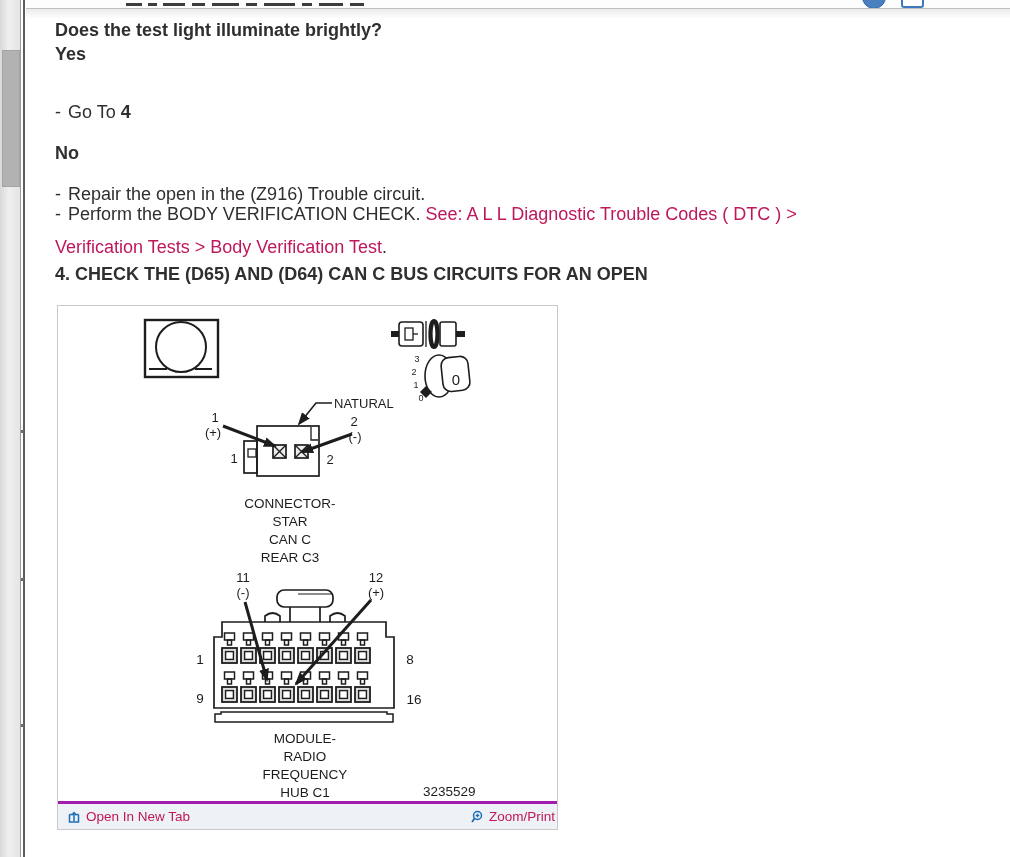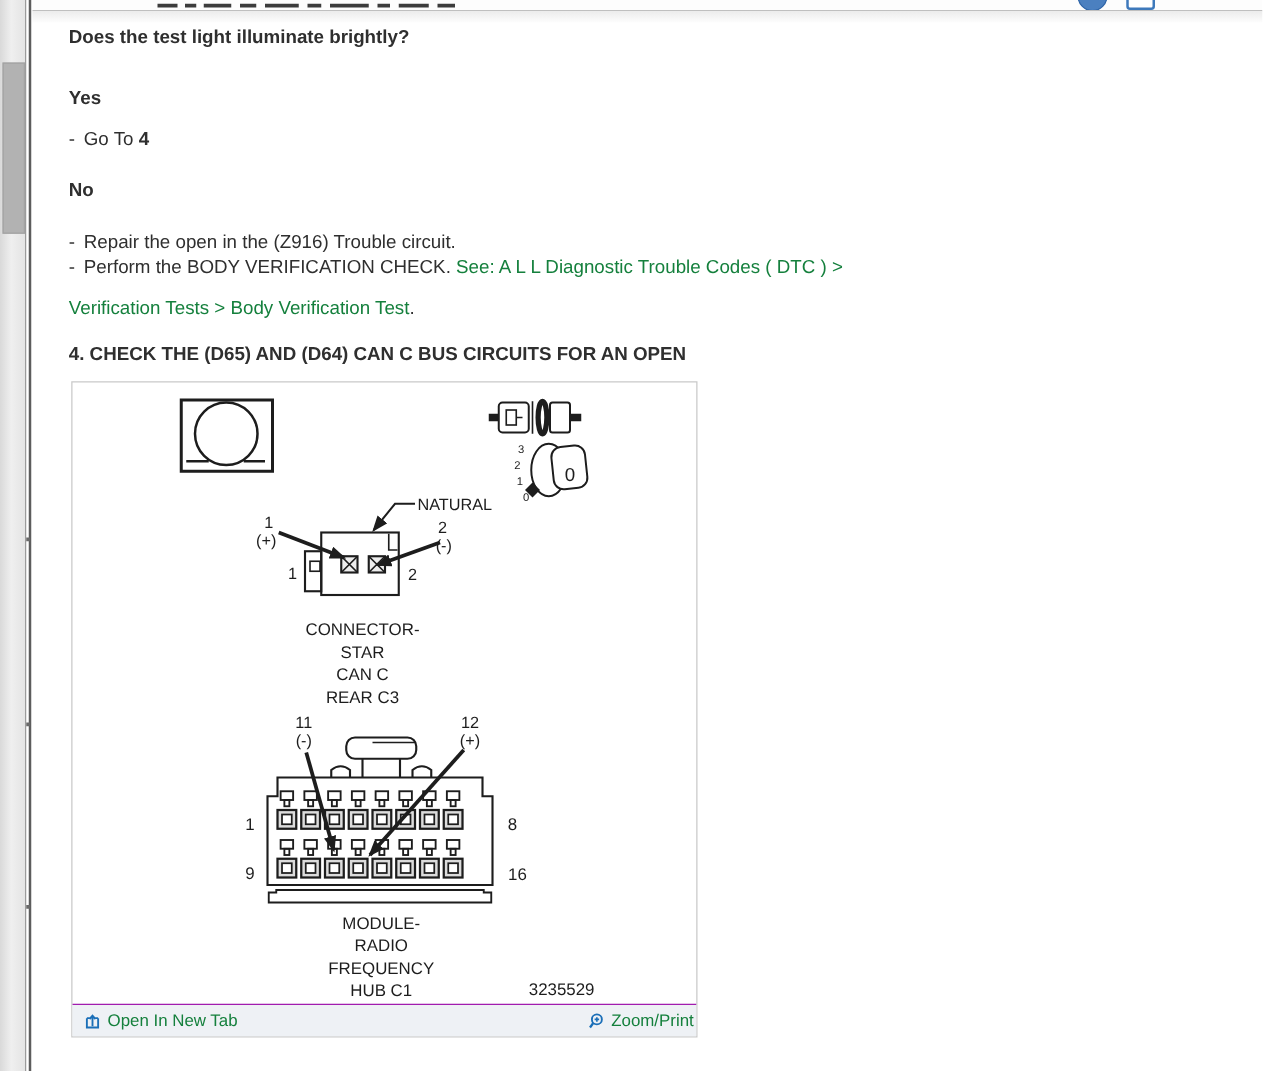--- a/index.html
+++ b/index.html
@@ -20,30 +20,30 @@
   .topbar{position:absolute;left:26px;right:0;top:0;height:8px;background:#fdfdfd;
     border-bottom:1px solid #bfbfbf;overflow:hidden;}
   .topbar-shade{position:absolute;left:26px;right:0;top:9px;height:9px;
     background:linear-gradient(to bottom,#ececec,#fdfdfd);}
   .clip-frag{position:absolute;top:3px;height:3px;background:#3c3c3c;}
   .top-icon-circle{position:absolute;left:836px;top:-15px;width:22px;height:22px;
     border-radius:50%;background:#4b80c0;border:1px solid #2f65a8;}
   .top-icon-box{position:absolute;left:875px;top:-12px;width:19px;height:16px;
     border:2px solid #3e79bb;border-radius:3px;background:#fff;}
   
-  .line{position:absolute;left:55px;white-space:nowrap;font-size:15px;line-height:16px;}
+  .line{position:absolute;left:55px;white-space:nowrap;font-size:18px;line-height:16px;}
   .b{font-weight:bold;}
   .dash{margin-right:7px;}
-  a.lnk{color:#15803d;text-decoration:none;cursor:pointer;}
+  a.lnk{color:#be185d;text-decoration:none;cursor:pointer;}
   
   .figure{position:absolute;left:57px;top:305px;width:501px;height:525px;
     border:1px solid #c9c9c9;background:#fff;box-sizing:border-box;}
   .fig-canvas{position:absolute;left:0;top:0;width:499px;height:498px;}
   .fig-footer{position:absolute;left:0;right:0;bottom:0;height:25px;
-    background:#eef1f5;border-top:1px solid #a21caf;font-size:13.5px;}
+    background:#eef1f5;border-top:3px solid #a21caf;font-size:13.5px;}
   .fig-footer a{display:flex;align-items:center;gap:5px;position:absolute;top:0;height:25px;}
   .fig-footer .left{left:9px;}
   .fig-footer .right{right:2px;}
   svg text{font-family:"Liberation Sans",sans-serif;fill:#1d1d1d;}
 </style>
 </head>
 <body>
 
 <div class="scroll-track">
   <div class="scroll-thumb"></div>
@@ -64,27 +64,27 @@
   <div class="clip-frag" style="left:238px;width:31px"></div>
   <div class="clip-frag" style="left:276px;width:10px"></div>
   <div class="clip-frag" style="left:293px;width:24px"></div>
   <div class="clip-frag" style="left:324px;width:14px"></div>
   <div class="top-icon-circle"></div>
   <div class="top-icon-box"></div>
 </div>
 <div class="topbar-shade"></div>
 
 <div class="line b" style="top:22px">Does the test light illuminate brightly?</div>
-<div class="line b" style="top:71px">Yes</div>
+<div class="line b" style="top:46px">Yes</div>
 <div class="line" style="top:104px"><span class="dash">-</span><span>Go To </span><span class="b">4</span></div>
 <div class="line b" style="top:145px">No</div>
 <div class="line" style="top:186px"><span class="dash">-</span><span>Repair the open in the (Z916) Trouble circuit.</span></div>
 <div class="line" style="top:206px"><span class="dash">-</span><span>Perform the BODY VERIFICATION CHECK. </span><a class="lnk">See: A L L Diagnostic Trouble Codes ( DTC ) &gt;</a></div>
 <div class="line" style="top:239px"><a class="lnk">Verification Tests &gt; Body Verification Test</a><span>.</span></div>
-<div class="line b" style="top:276px">4. CHECK THE (D65) AND (D64) CAN C BUS CIRCUITS FOR AN OPEN</div>
+<div class="line b" style="top:266px">4. CHECK THE (D65) AND (D64) CAN C BUS CIRCUITS FOR AN OPEN</div>
 
 <div class="figure">
   <div class="fig-canvas">
     <svg width="499" height="498" viewBox="0 0 499 498">
       <defs>
         <marker id="ah" markerWidth="14" markerHeight="11" refX="11" refY="5" orient="auto" markerUnits="userSpaceOnUse">
           <path d="M0,0 L13,5 L0,10 Z" fill="#1d1d1d"></path>
         </marker>
         <g id="term">
           <rect x="0" y="0" width="15" height="15" fill="#dcdcdc" stroke="#1d1d1d" stroke-width="1.8"></rect>

